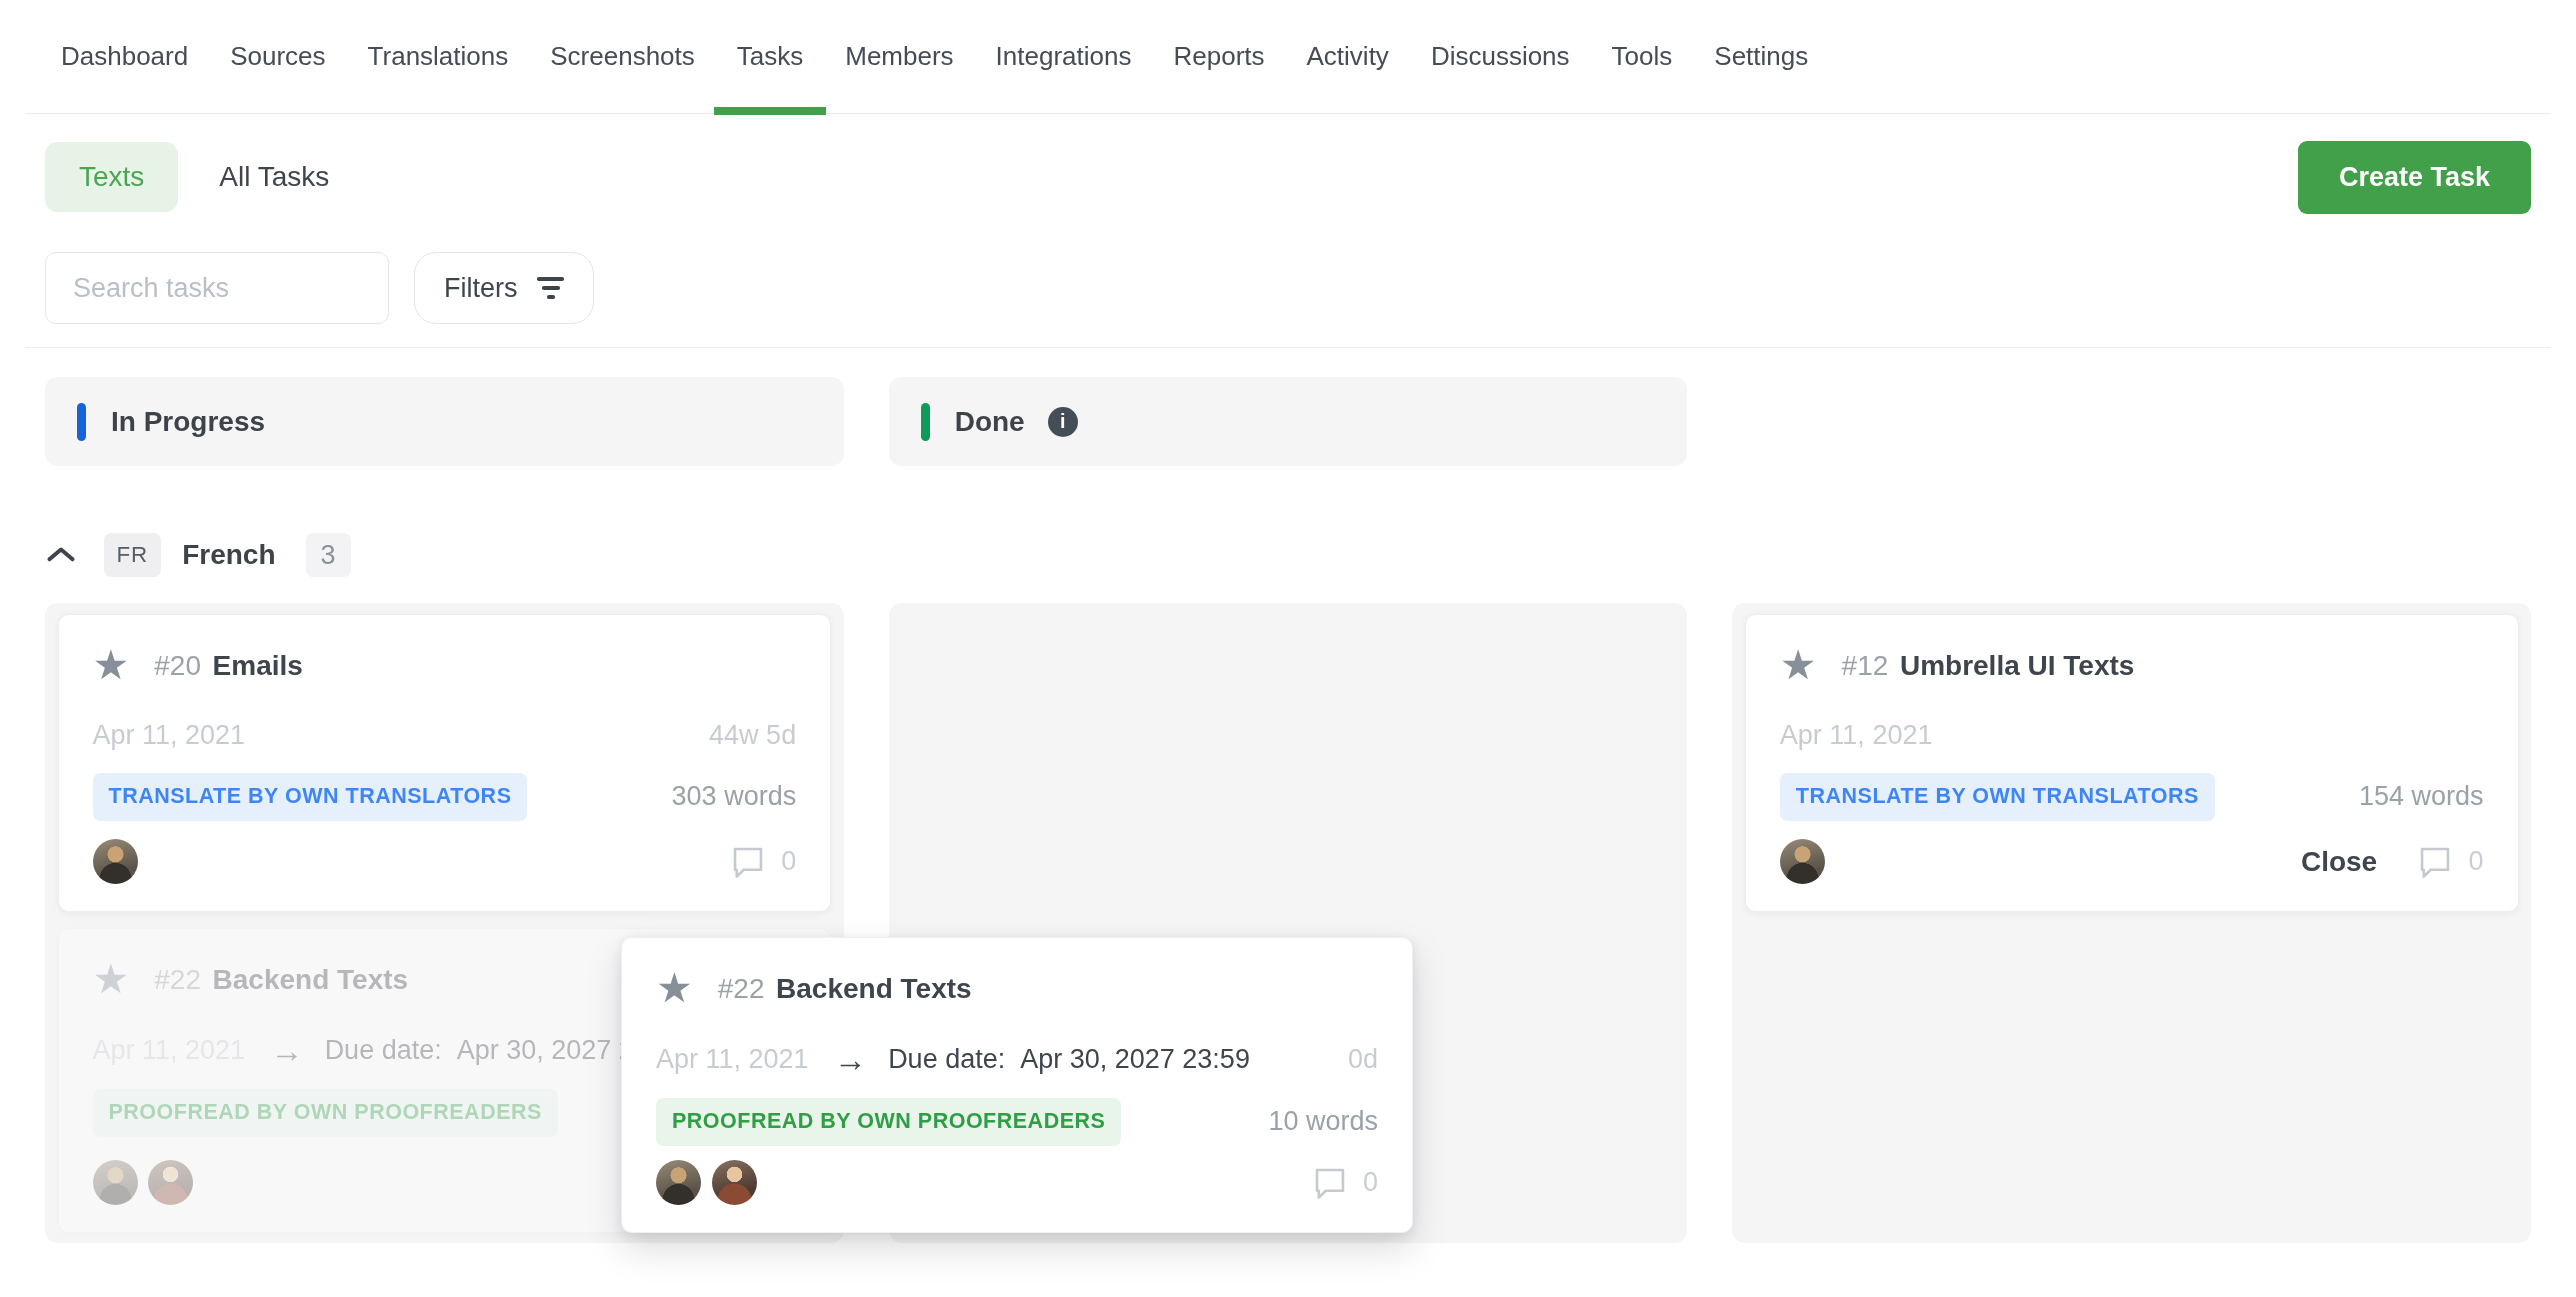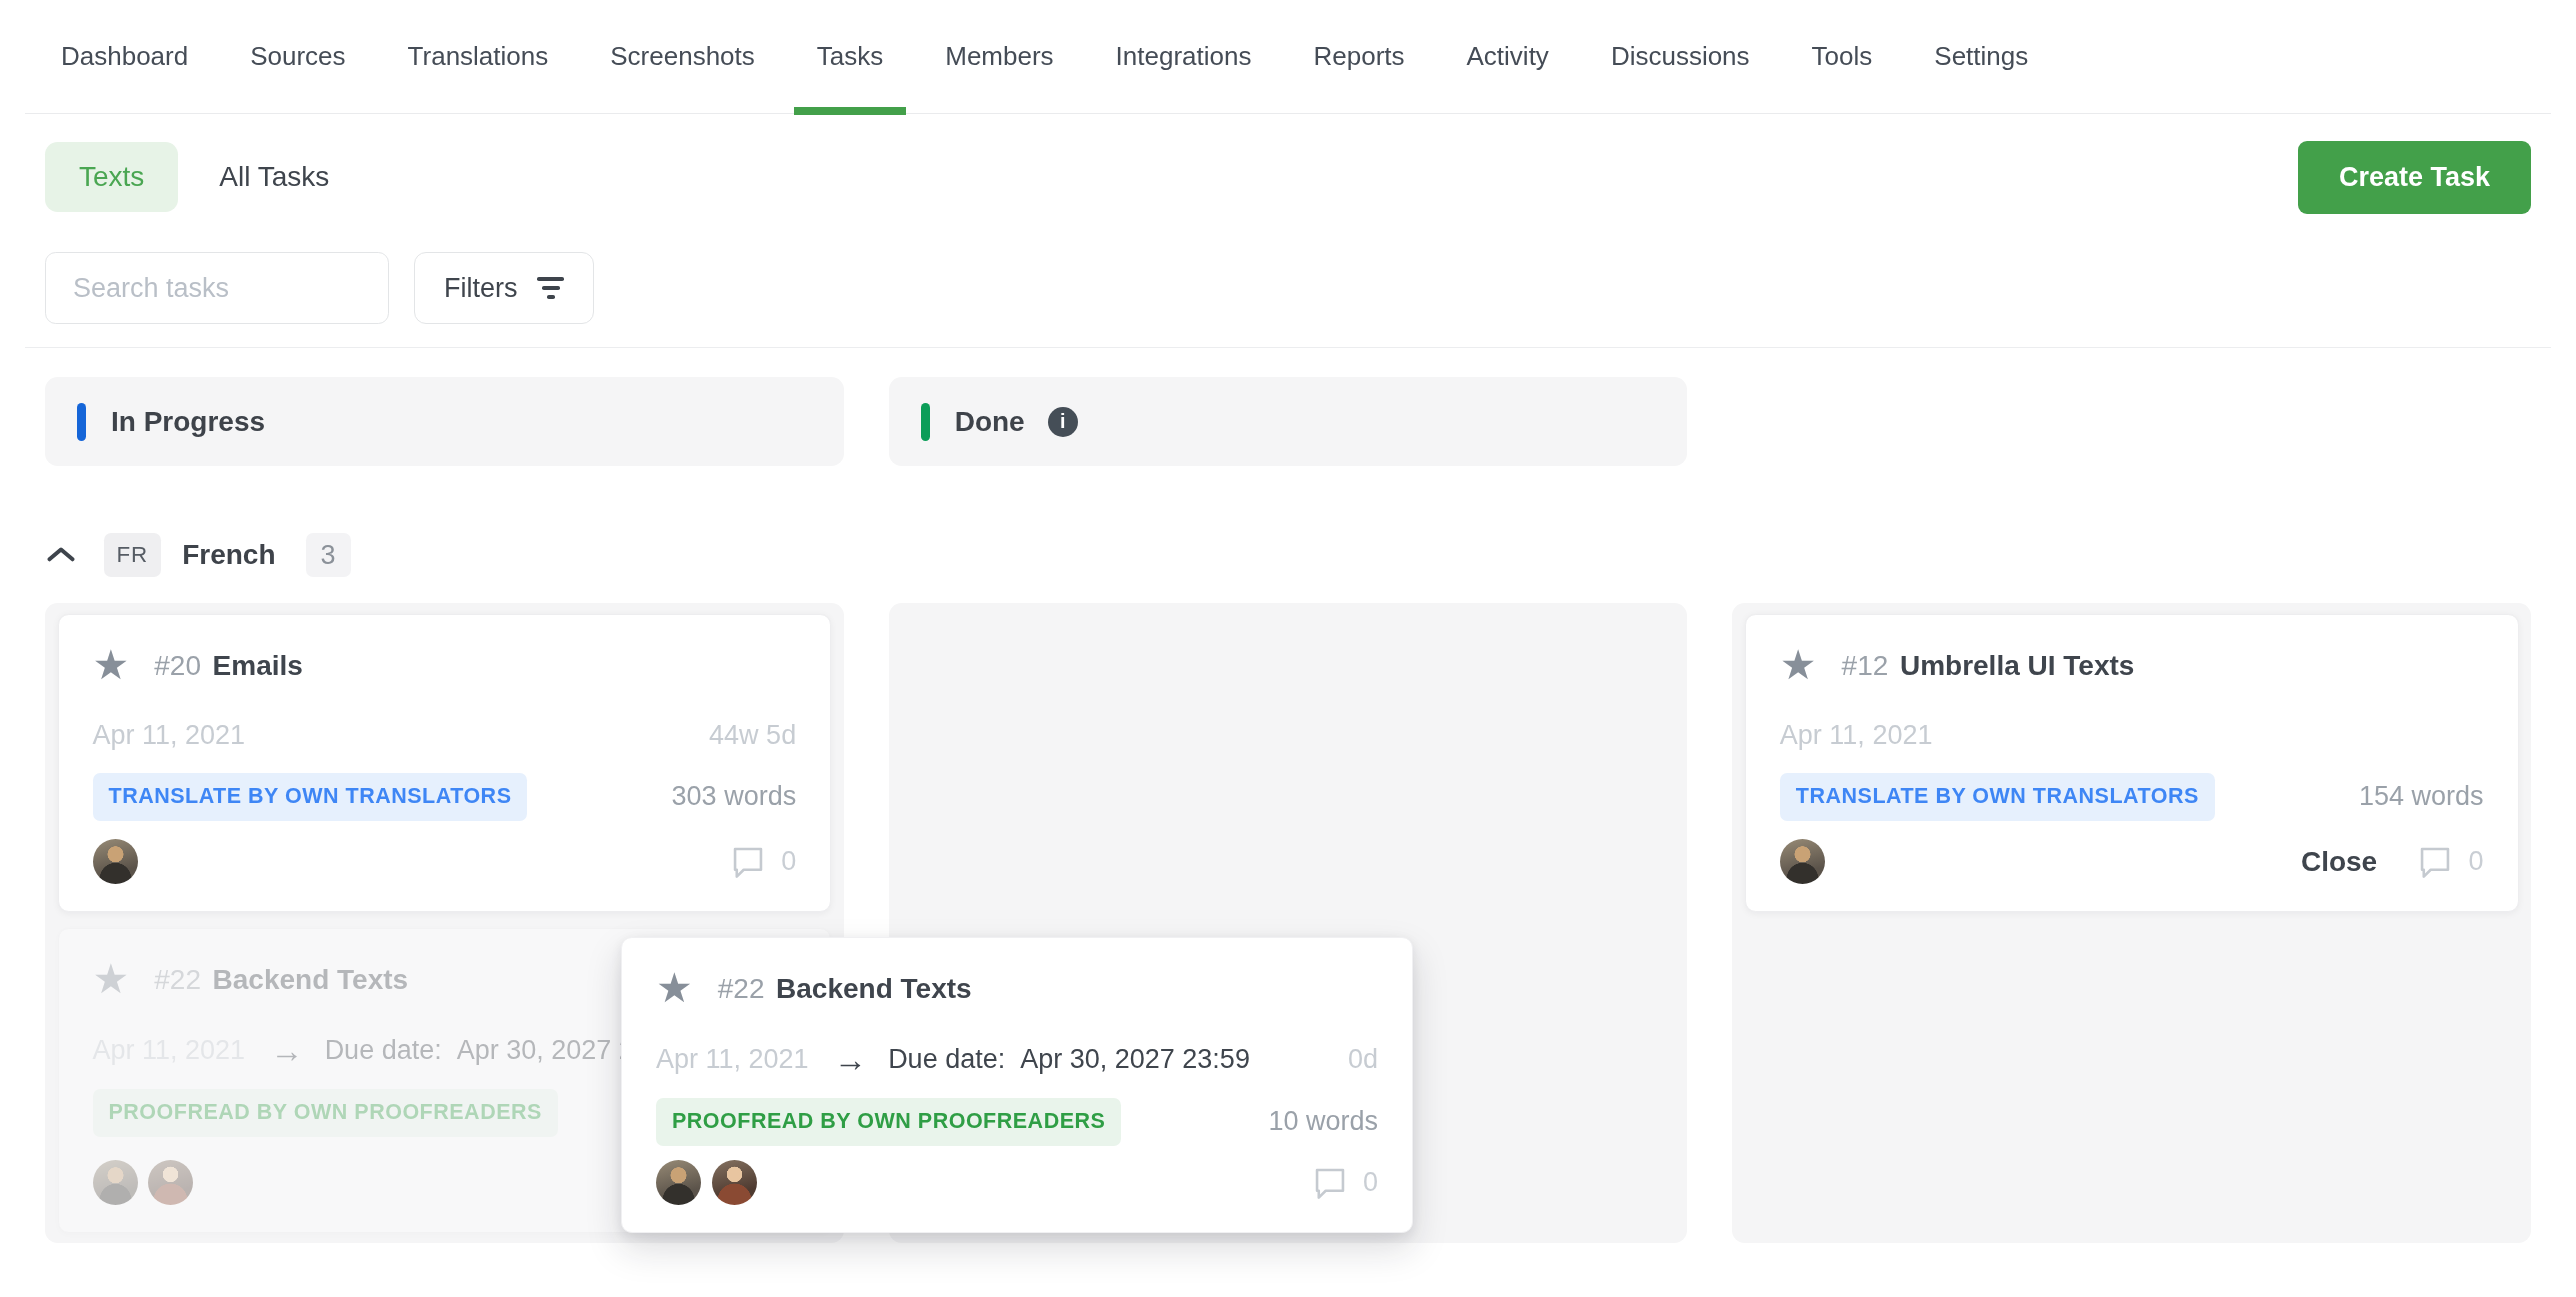--- a/index.html
+++ b/index.html
@@ -2,40 +2,40 @@
 <html style="font-size:14.3px"><head>
 <meta charset="utf-8">
 <style>
   * { box-sizing: border-box; margin: 0; padding: 0; }
   html,body { width: 2576px; height: 1298px; background: #fff; overflow: hidden;
     font-family: "Liberation Sans", sans-serif; color: #3f454d; }
   .page { position: relative; width: 2576px; height: 1298px; }
 
   
   .nav { margin: 0 25px; padding-left: 36px; height: 114px; border-bottom: 1.8px solid #eaebed;
-    display: flex; align-items: center; gap: 62px; font-size: 26px; color: #454c56; }
+    display: flex; align-items: center; gap: 42px; font-size: 26px; color: #454c56; }
   .nav-item { position: relative; height: 100%; display: flex; align-items: center; cursor: pointer; white-space: nowrap; }
   .nav-item.active::after { content: ""; position: absolute; left: -23px; right: -23px; bottom: -1.8px;
     height: 8px; background: #43a04a; }
 
   
   .tabs-row { margin: 27px 45px 0; height: 72px; display: flex; align-items: center; }
   .board-pill { background: #e7f3e7; color: #4aa652; font-size: 28px; padding: 0 34px; height: 70px;
     display: flex; align-items: center; border-radius: 12.5px; cursor: pointer; }
   .all-tasks { margin-left: 41px; font-size: 28px; color: #3f454d; cursor: pointer; }
   .create-task { margin-left: auto; background: #43a04a; color: #fff; border: none; cursor: pointer;
     font-family: inherit; font-size: 27px; font-weight: 700; height: 73px; padding: 0 41px;
     border-radius: 9px; display: flex; align-items: center; text-align: right; }
 
   
   .search-row { margin: 39px 45px 0; height: 72px; display: flex; align-items: stretch; }
   .search-input { width: 344px; border: 1.8px solid #e3e5e7; border-radius: 10.7px; padding: 0 27px;
     font-family: inherit; font-size: 27px; color: #3f454d; outline: none; }
   .search-input::placeholder { color: #b9bfc7; }
-  .filters-btn { margin-left: 25px; background: #fff; border: 1.8px solid #e3e5e7; border-radius: 12px;
+  .filters-btn { margin-left: 25px; background: #fff; border: 1.8px solid #e3e5e7; border-radius: 22px;
     padding: 0 29px; display: flex; align-items: center; gap: 19.7px; font-family: inherit;
     font-size: 27px; color: #3f454d; cursor: pointer; }
   .filter-icon { display: flex; flex-direction: column; align-items: center; gap: 5.4px; }
   .filter-icon i { display: block; height: 3.6px; border-radius: 1.8px; background: #3e444c; }
   .filter-icon i:nth-child(1){ width: 27px; } .filter-icon i:nth-child(2){ width: 18px; }
   .filter-icon i:nth-child(3){ width: 8px; }
 
   .divider { margin: 23px 25px 0; border-top: 1.8px solid #ecedef; }
 
   

